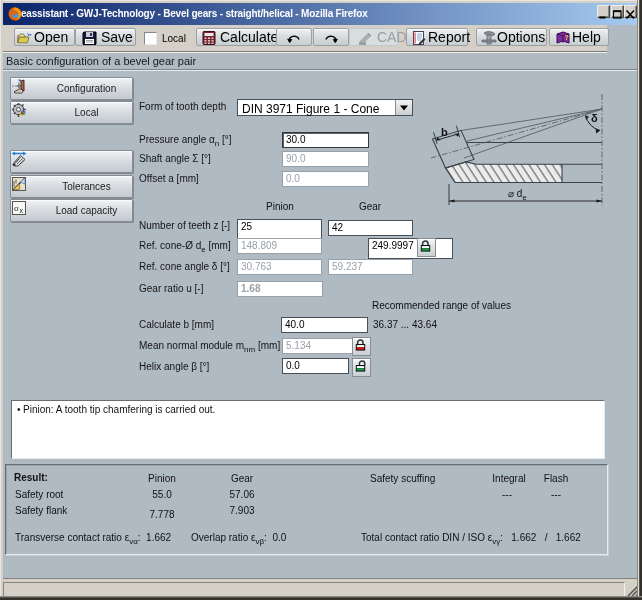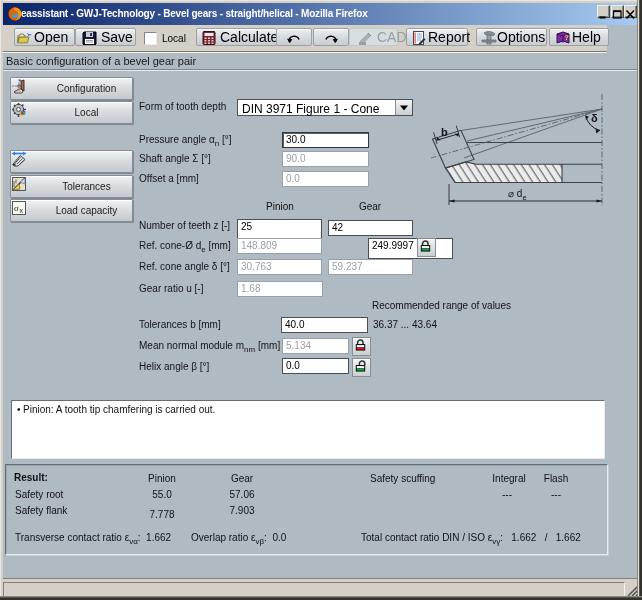--- a/index.html
+++ b/index.html
@@ -229,30 +229,30 @@
         <rect x="2.8" y="6" width="9.4" height="6.6" fill="#111"></rect>
         <rect x="3.8" y="7.1" width="7.4" height="2.1" fill="#fff"></rect>
         <rect x="3.8" y="9.4" width="7.4" height="2.2" fill="#18a048"></rect>
       </svg></div>
 
   <span class="flabel" style="top:261px">Ref. cone angle δ [°]</span>
   <div class="abs inp dis" style="left:237px;top:259px;width:85px;height:16px;line-height:14px;">30.763</div>
   <div class="abs inp dis" style="left:328px;top:259px;width:85px;height:16px;line-height:14px;">59.237</div>
 
   <span class="flabel" style="top:283px">Gear ratio u [-]</span>
-  <div class="abs inp dis" style="left:237px;top:281px;width:86px;height:16px;line-height:14px;">1.68</div>
+  <div class="abs inp dis" style="left:237px;top:281px;width:86px;height:16px;line-height:14px;font-weight:bold;">1.68</div>
 
   <span class="abs r" style="left:372px;top:300px">Recommended range of values</span>
 
-  <span class="flabel" style="top:319px">Tolerances b [mm]</span>
+  <span class="flabel" style="top:319px">Calculate b [mm]</span>
   <div class="abs inp" style="left:281px;top:317px;width:87px;height:16px;line-height:14px;">40.0</div>
   <span class="abs r" style="left:373px;top:319px">36.37 ... 43.64</span>
 
   <span class="flabel" style="top:340px">Mean normal module m<sub>nm</sub> [mm]</span>
-  <div class="abs inp dis" style="left:282px;top:338px;width:67px;height:16px;line-height:14px;">5.134</div>
+  <div class="abs inp dis" style="left:282px;top:338px;width:87px;height:16px;line-height:14px;">5.134</div>
   <div class="abs lockbtn" style="left:352px;top:337px;"><svg width="15" height="15" viewBox="0 0 15 15">
         <path d="M4.6 6.2V4.6A2.7 2.7 0 0 1 10 4.6V6.2" fill="none" stroke="#333" stroke-width="1.5"></path>
         <rect x="2.8" y="6" width="9.4" height="6.6" fill="#111"></rect>
         <rect x="3.8" y="7.1" width="7.4" height="2.1" fill="#fff"></rect>
         <rect x="3.8" y="9.4" width="7.4" height="2.2" fill="#e01818"></rect>
       </svg></div>
 
   <span class="flabel" style="top:361px">Helix angle β [°]</span>
   <div class="abs inp" style="left:282px;top:358px;width:67px;height:16px;line-height:14px;">0.0</div>
   <div class="abs lockbtn" style="left:352px;top:358px;"><svg width="15" height="15" viewBox="0 0 15 15">

